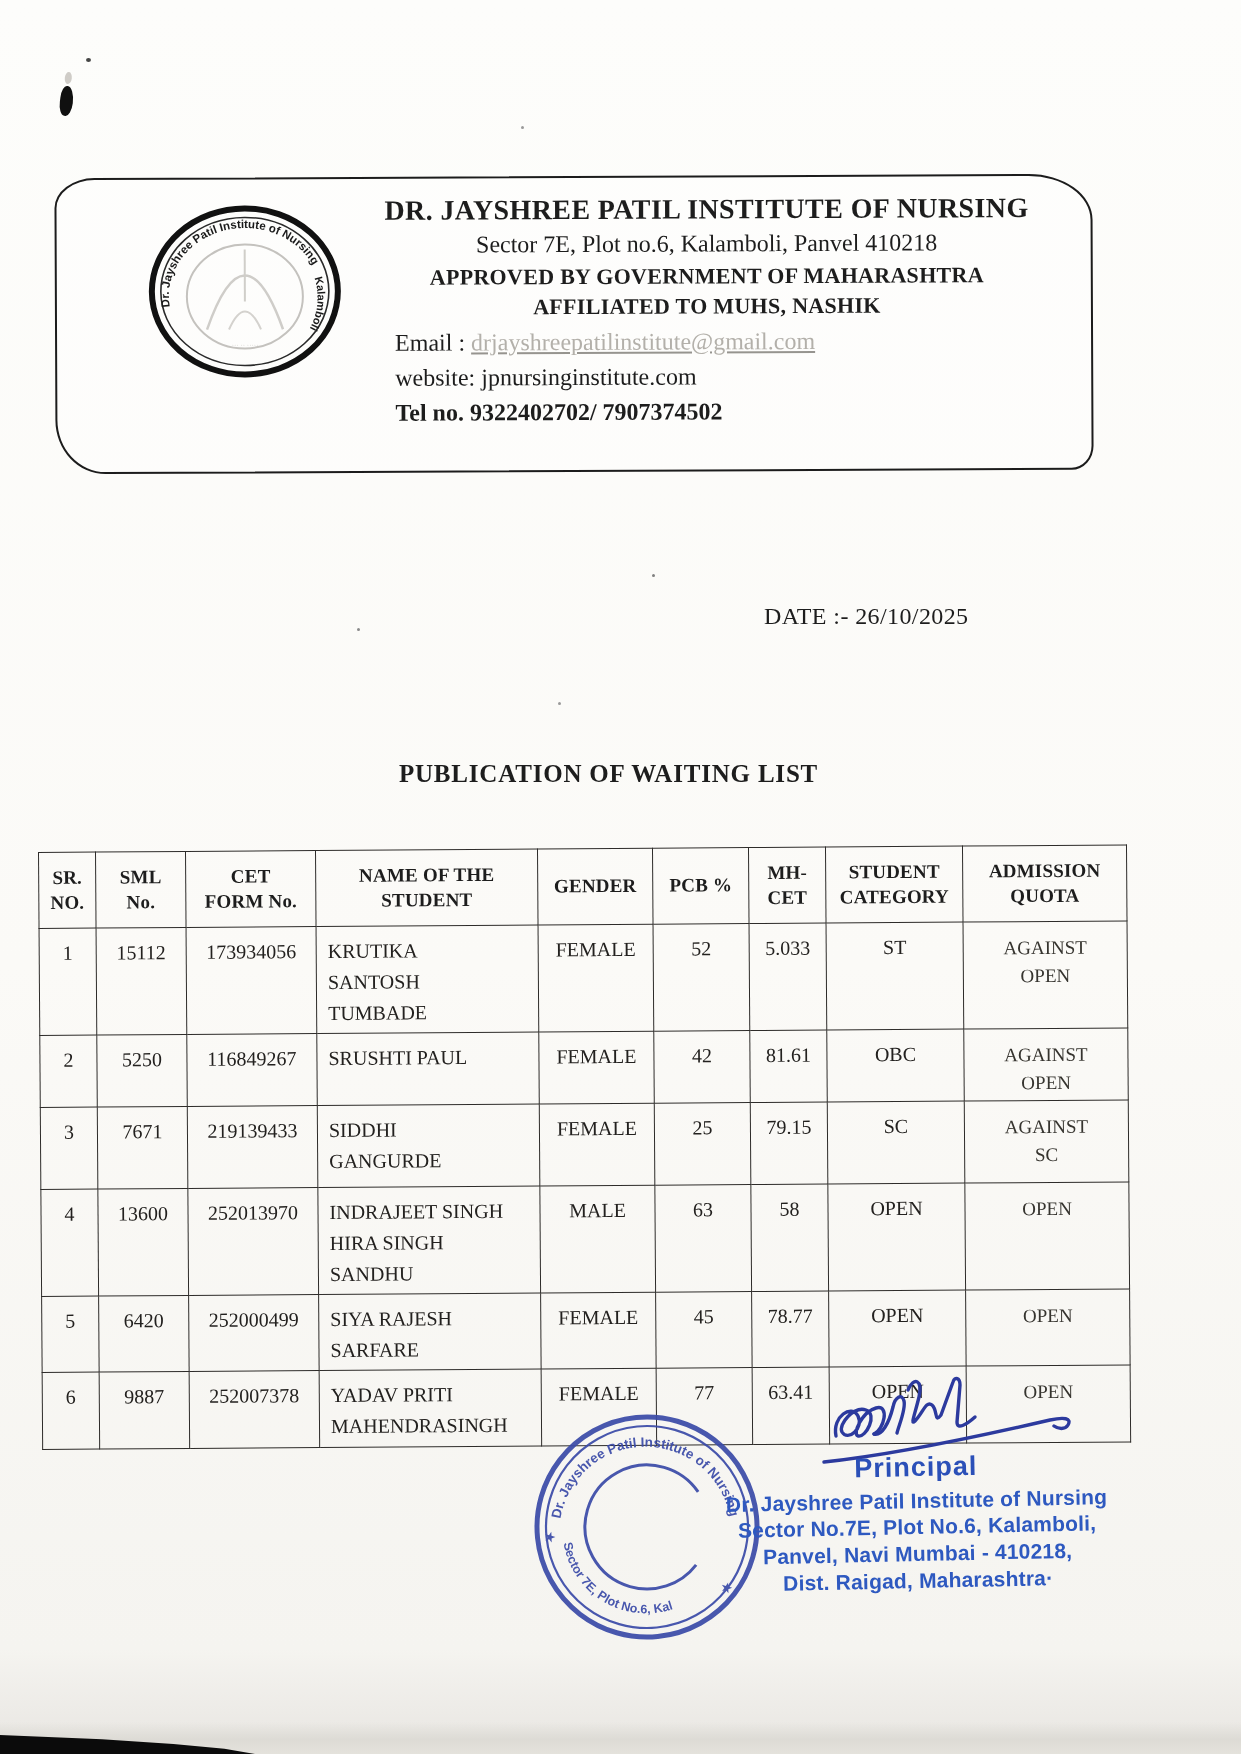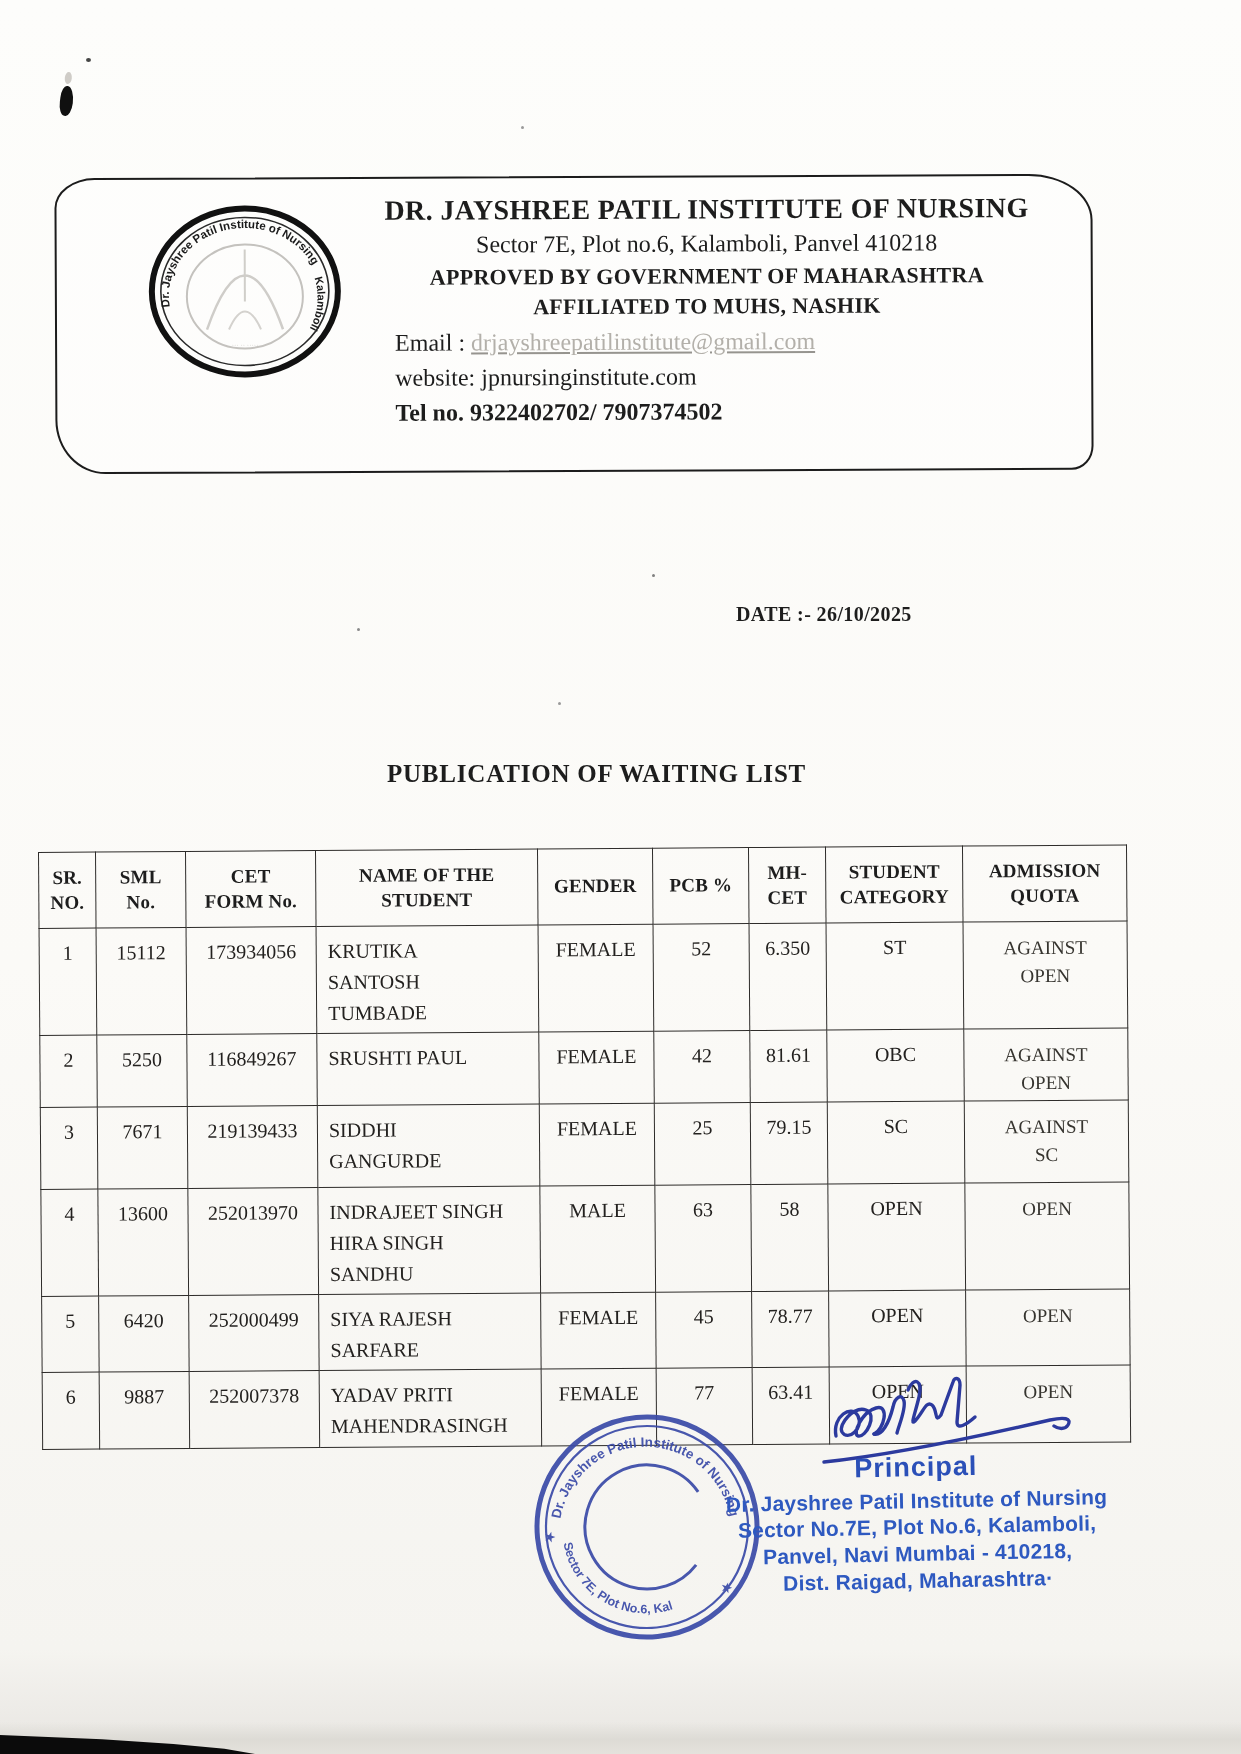--- a/index.html
+++ b/index.html
@@ -33,23 +33,23 @@
   .lh-title{font-size:28px;font-weight:bold;letter-spacing:0.4px;white-space:nowrap;}
   .lh-address{font-size:24px;margin-top:1px;}
   .lh-approved{font-size:22px;font-weight:bold;margin-top:2px;letter-spacing:0.3px;}
   .lh-affiliated{font-size:22px;font-weight:bold;margin-top:2px;letter-spacing:0.3px;}
   .lh-left{ text-align:left;padding-left:58px;}
   .lh-email{font-size:24px;margin-top:5px;}
   .lh-email .addr{color:#b3b0aa;text-decoration:underline;text-decoration-color:#96948f;}
   .lh-website{font-size:24px;margin-top:4px;}
   .lh-tel{font-size:24px;font-weight:bold;margin-top:4px;}
   
-  .date-line{position:absolute;left:736px;top:603px;font-size:20px;font-weight:bold;letter-spacing:0.4px;}
+  .date-line{position:absolute;left:764px;top:603px;font-size:24px;font-weight:normal;letter-spacing:0.4px;}
   .doc-title{position:absolute;left:0;top:760px;width:1193px;text-align:center;
-    font-size:25px;font-weight:bold;letter-spacing:0.8px;}
+    font-size:25px;font-weight:bold;letter-spacing:0.8px;padding-left:12px;}
   
   .table-wrap{position:absolute;left:38px;top:852px;transform:rotate(-0.4deg);transform-origin:0 0;}
   table{border-collapse:collapse;table-layout:fixed;width:1088px;background:transparent;}
   col.c0{width:57px}col.c1{width:90px}col.c2{width:130px}col.c3{width:222px}
   col.c4{width:115px}col.c5{width:96px}col.c6{width:77px}col.c7{width:137px}col.c8{width:164px}
   th,td{border:1.6px solid #2e2c2a;white-space:pre-line;font-family:"Liberation Serif",serif;}
   thead tr{height:76px;}
   th{font-size:19px;font-weight:bold;text-align:center;vertical-align:middle;line-height:1.3;padding:4px 3px;letter-spacing:0.2px;}
   td{font-size:20px;text-align:center;vertical-align:top;padding:9px 5px 4px 5px;line-height:1.55;color:#23211f;}
   td.c3{text-align:left;padding-left:11px;}
@@ -155,21 +155,21 @@
       <tbody id="table-body">
           <tr>
             <td class="c0">1</td>
             <td class="c1">15112</td>
             <td class="c2">173934056</td>
             <td class="c3">KRUTIKA
 SANTOSH
 TUMBADE</td>
             <td class="c4">FEMALE</td>
             <td class="c5">52</td>
-            <td class="c6">6.350</td>
+            <td class="c6">5.033</td>
             <td class="c7">ST</td>
             <td class="c8">AGAINST
 OPEN</td>
           </tr>
           <tr>
             <td class="c0">2</td>
             <td class="c1">5250</td>
             <td class="c2">116849267</td>
             <td class="c3">SRUSHTI PAUL</td>
             <td class="c4">FEMALE</td>

